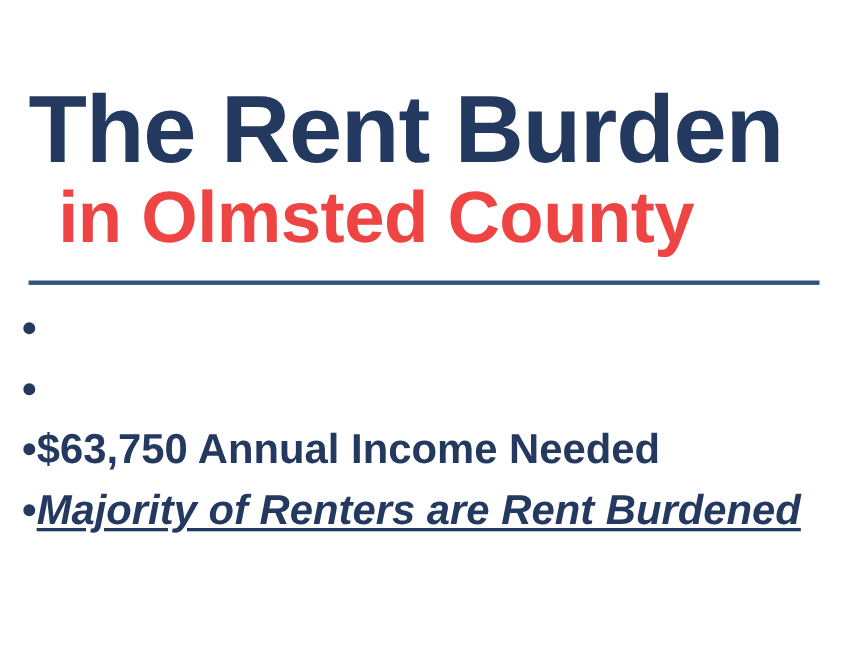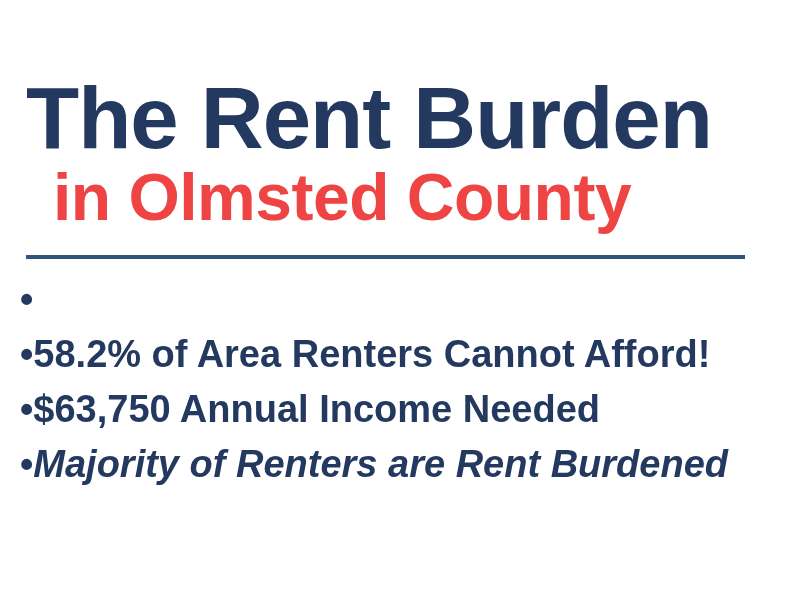--- a/index.html
+++ b/index.html
@@ -80,20 +80,21 @@
     flex: 0 0 auto;
     font-size: 38px;
     line-height: 55px;
     color: #23395F;
   }
   .bullet-text {
     flex: 0 0 auto;
   }
   .bullet-row.emphasis .bullet-text {
     font-style: italic;
+    text-decoration: underline;
     text-underline-offset: 4px;
   }
 </style>
 </head>
 <body>
 
 <div class="slide">
 
   <div class="title-block">
     <div class="title-line-1">The Rent Burden</div>
@@ -103,21 +104,20 @@
   <div class="divider"></div>
 
   <div class="bullets">
 
     <div class="bullet-row">
       <span class="bullet-marker">•</span>
     </div>
 
     <div class="bullet-row">
       <span class="bullet-marker">•</span>
-      <span class="bullet-text">58.2% of Area Renters Cannot Afford!</span>
     </div>
 
     <div class="bullet-row">
       <span class="bullet-marker">•</span>
       <span class="bullet-text">$63,750 Annual Income Needed</span>
     </div>
 
     <div class="bullet-row emphasis">
       <span class="bullet-marker">•</span>
       <span class="bullet-text">Majority of Renters are Rent Burdened</span>

